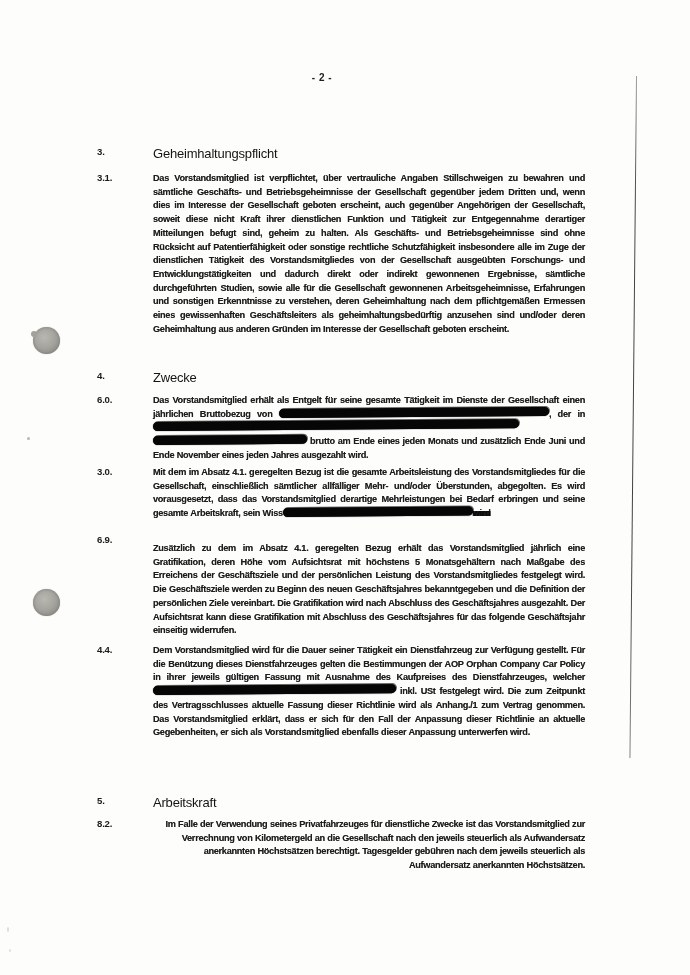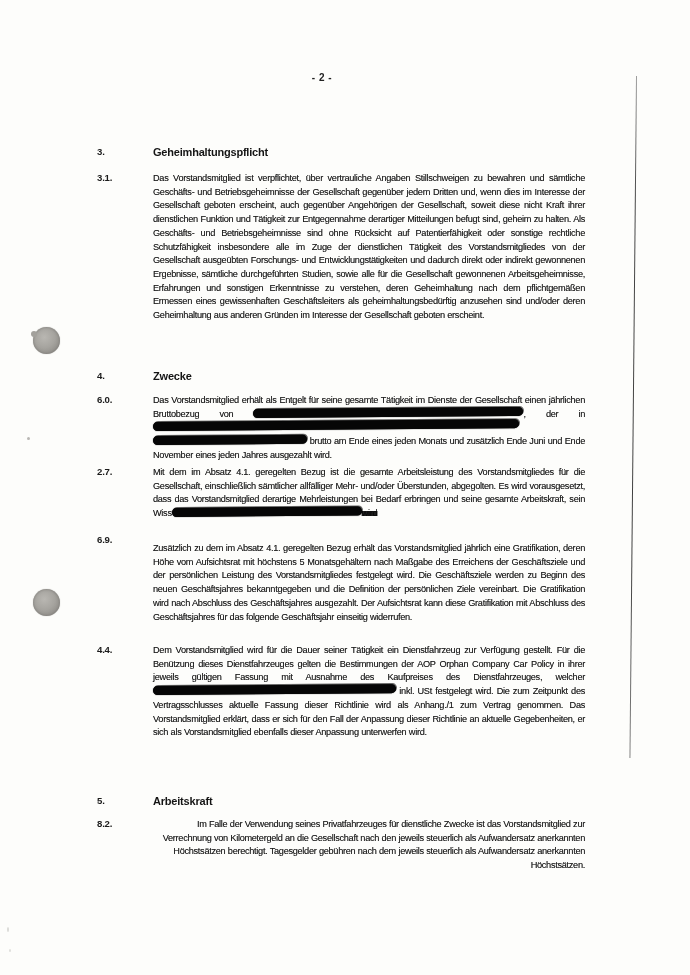--- a/index.html
+++ b/index.html
@@ -22,27 +22,27 @@
   .row{
     position:absolute;left:97px;width:492px;
     display:flex;align-items:flex-start;
   }
   .num{
     width:56px;flex:none;
     font-size:9.6px;font-weight:700;color:#1b1b1b;
     letter-spacing:-0.2px;
   }
   .title{
-    font-size:11px;font-weight:700;color:#141414;
+    font-size:13px;font-weight:400;color:#141414;
     letter-spacing:-0.2px;
   }
   .txt{
     width:432px;
     text-align:justify;
-    font-size:9.2px;font-weight:400;color:#1d1d1d;
+    font-size:9.2px;font-weight:700;color:#1d1d1d;
     line-height:13.7px;
     letter-spacing:-0.3px;
     word-spacing:0.2px;
     text-shadow:0 0 0.4px rgba(20,20,20,0.55);
   }
   .txt.align-left{text-align:right;}
   .txt.offset-down{margin-top:8px;}
   .redact{
     display:inline-block;
     height:9px;
@@ -114,21 +114,21 @@
 
   <div class="row" style="top:370px">
     <div class="num">4.</div>
     <div class="title">Zwecke</div>
   </div>
   <div class="row" style="top:394px">
     <div class="num">6.0.</div>
     <div class="txt">Das Vorstandsmitglied erhält als Entgelt für seine gesamte Tätigkeit im Dienste der Gesellschaft einen jährlichen Bruttobezug von <span class="redact" style="width: 270px;"></span>, der in <span class="redact" style="width: 366px;"></span> <span class="redact" style="width: 154px;"></span> brutto am Ende eines jeden Monats und zusätzlich Ende Juni und Ende November eines jeden Jahres ausgezahlt wird.</div>
   </div>
   <div class="row" style="top:466px">
-    <div class="num">2.7.</div>
+    <div class="num">3.0.</div>
     <div class="txt">Mit dem im Absatz 4.1. geregelten Bezug ist die gesamte Arbeitsleistung des Vorstandsmitgliedes für die Gesellschaft, einschließlich sämtlicher allfälliger Mehr- und/oder Überstunden, abgegolten. Es wird vorausgesetzt, dass das Vorstandsmitglied derartige Mehrleistungen bei Bedarf erbringen und seine gesamte Arbeitskraft, sein Wiss<span class="redact" style="width: 190px;"></span><span class="struck">wird</span></div>
   </div>
   <div class="row" style="top:534px">
     <div class="num">6.9.</div>
     <div class="txt offset-down">Zusätzlich zu dem im Absatz 4.1. geregelten Bezug erhält das Vorstandsmitglied jährlich eine Gratifikation, deren Höhe vom Aufsichtsrat mit höchstens 5 Monatsgehältern nach Maßgabe des Erreichens der Geschäftsziele und der persönlichen Leistung des Vorstandsmitgliedes festgelegt wird. Die Geschäftsziele werden zu Beginn des neuen Geschäftsjahres bekanntgegeben und die Definition der persönlichen Ziele vereinbart. Die Gratifikation wird nach Abschluss des Geschäftsjahres ausgezahlt. Der Aufsichtsrat kann diese Gratifikation mit Abschluss des Geschäftsjahres für das folgende Geschäftsjahr einseitig widerrufen.</div>
   </div>
   <div class="row" style="top:644px">
     <div class="num">4.4.</div>
     <div class="txt">Dem Vorstandsmitglied wird für die Dauer seiner Tätigkeit ein Dienstfahrzeug zur Verfügung gestellt. Für die Benützung dieses Dienstfahrzeuges gelten die Bestimmungen der AOP Orphan Company Car Policy in ihrer jeweils gültigen Fassung mit Ausnahme des Kaufpreises des Dienstfahrzeuges, welcher <span class="redact" style="width: 243px;"></span> inkl. USt festgelegt wird. Die zum Zeitpunkt des Vertragsschlusses aktuelle Fassung dieser Richtlinie wird als Anhang./1 zum Vertrag genommen. Das Vorstandsmitglied erklärt, dass er sich für den Fall der Anpassung dieser Richtlinie an aktuelle Gegebenheiten, er sich als Vorstandsmitglied ebenfalls dieser Anpassung unterwerfen wird.</div>
   </div>

